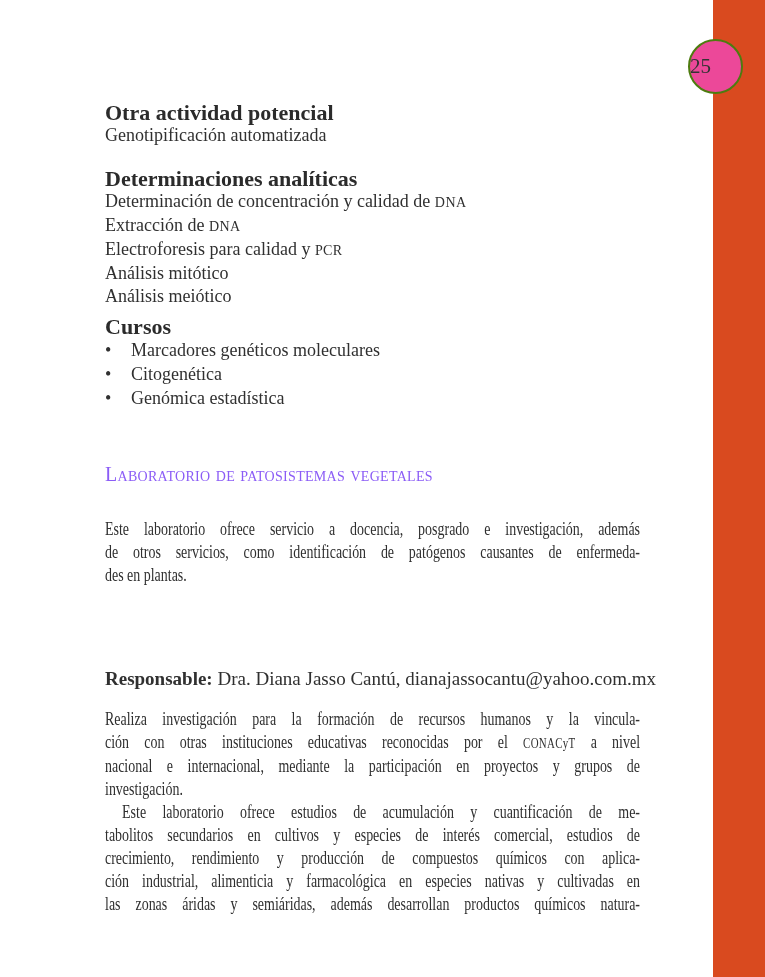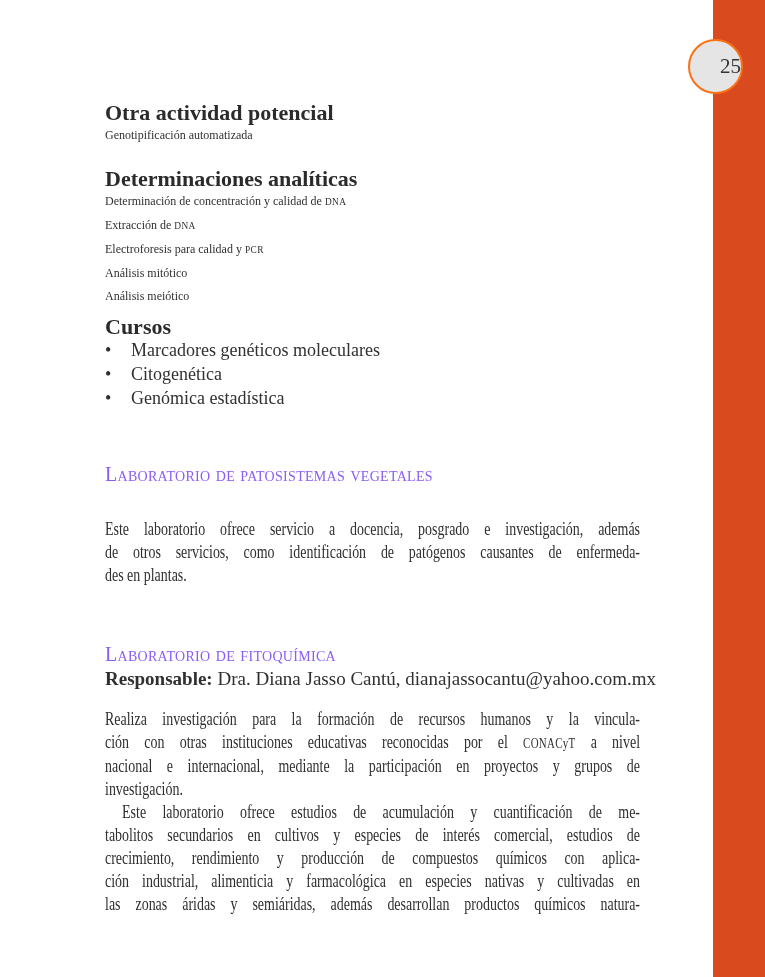--- a/index.html
+++ b/index.html
@@ -29,43 +29,43 @@
     font-size: 9px;
     letter-spacing: 2px;
     color: #4b4b4b;
     white-space: nowrap;
   }
   
   .page-badge {
     position: absolute;
     left: 688px; top: 39px;
     width: 55px; height: 55px;
-    background: #e5e5e5;
-    border: 2px solid #f97316;
+    background: #ec4899;
+    border: 2px solid #4d7c0f;
     border-radius: 50%;
     display: flex;
     align-items: center;
-    justify-content: flex-end;
+    justify-content: flex-start;
     z-index: 2;
   }
   .page-badge span {
     font-family: "Liberation Serif", serif;
     font-size: 21px;
     color: #333333;
   }
   
   .abs { position: absolute; left: 105px; width: 540px; }
   .bold-head {
     font-weight: bold;
     font-size: 22px;
     line-height: 23px;
     color: #2b2b2b;
   }
   .line {
-    font-size: 12px;
+    font-size: 18px;
     line-height: 23px;
     color: #303030;
   }
   .acr { font-size: 0.78em; letter-spacing: 0.4px; }
   .bullet-line { display: flex; font-size: 18px; line-height: 24px; color: #303030; }
   .bullet-glyph { width: 26px; flex: 0 0 26px; }
   
   .lab-heading {
     position: absolute;
     left: 105px;
@@ -147,21 +147,20 @@
   </section>
 
   <h2 class="lab-heading" style="top:463px;">Laboratorio de patosistemas vegetales</h2>
 
   <div class="para" style="top:518px;">
     <div class="pline jl">Este laboratorio ofrece servicio a docencia, posgrado e investigación, además</div>
     <div class="pline jl">de otros servicios, como identificación de patógenos causantes de enfermeda-</div>
     <div class="pline ll">des en plantas.</div>
   </div>
 
-  <h2 class="lab-heading" style="top:643px;">Laboratorio de fitoquímica</h2>
   <div class="resp-line" style="top:669px;"><span class="lbl">Responsable:</span><span> Dra. Diana Jasso Cantú, dianajassocantu@yahoo.com.mx</span></div>
 
   <div class="para" style="top:708px;">
     <div class="pline jl">Realiza investigación para la formación de recursos humanos y la vincula-</div>
     <div class="pline jl"><span>ción con otras instituciones educativas reconocidas por el </span><span class="acr">CONACyT</span><span> a nivel</span></div>
     <div class="pline jl">nacional e internacional, mediante la participación en proyectos y grupos de</div>
     <div class="pline ll">investigación.</div>
     <div class="pline jl indent">Este laboratorio ofrece estudios de acumulación y cuantificación de me-</div>
     <div class="pline jl">tabolitos secundarios en cultivos y especies de interés comercial, estudios de</div>
     <div class="pline jl">crecimiento, rendimiento y producción de compuestos químicos con aplica-</div>

